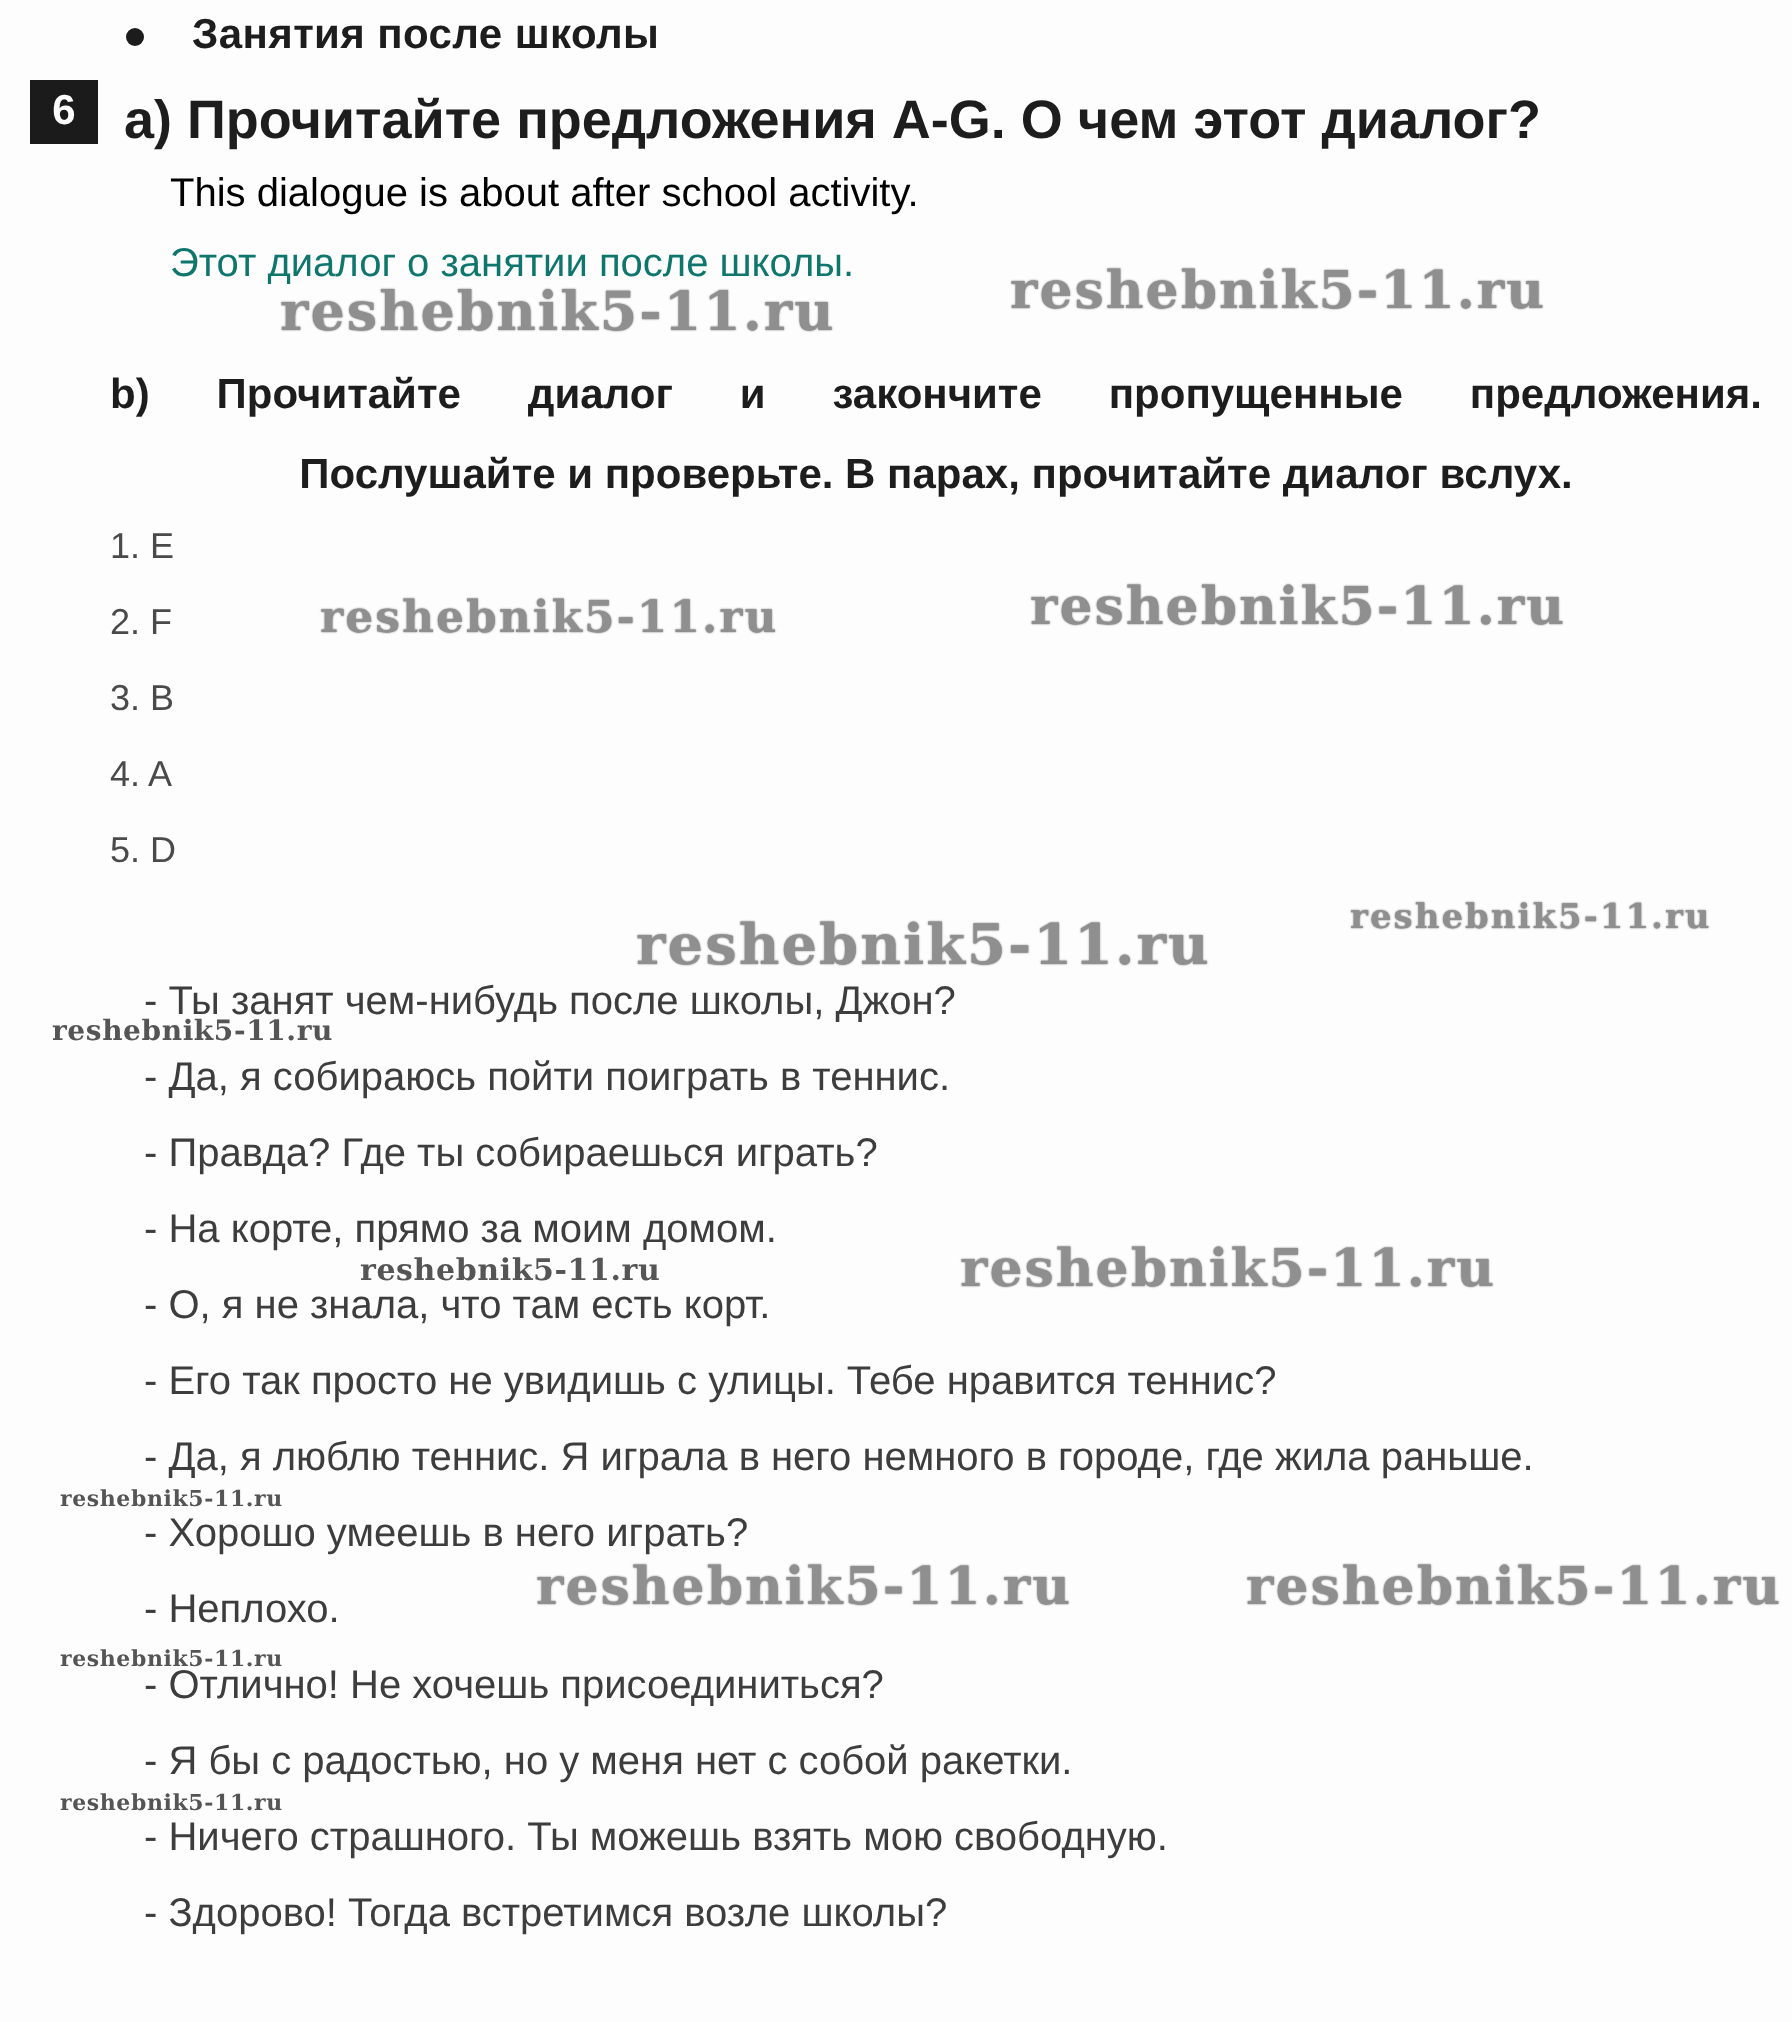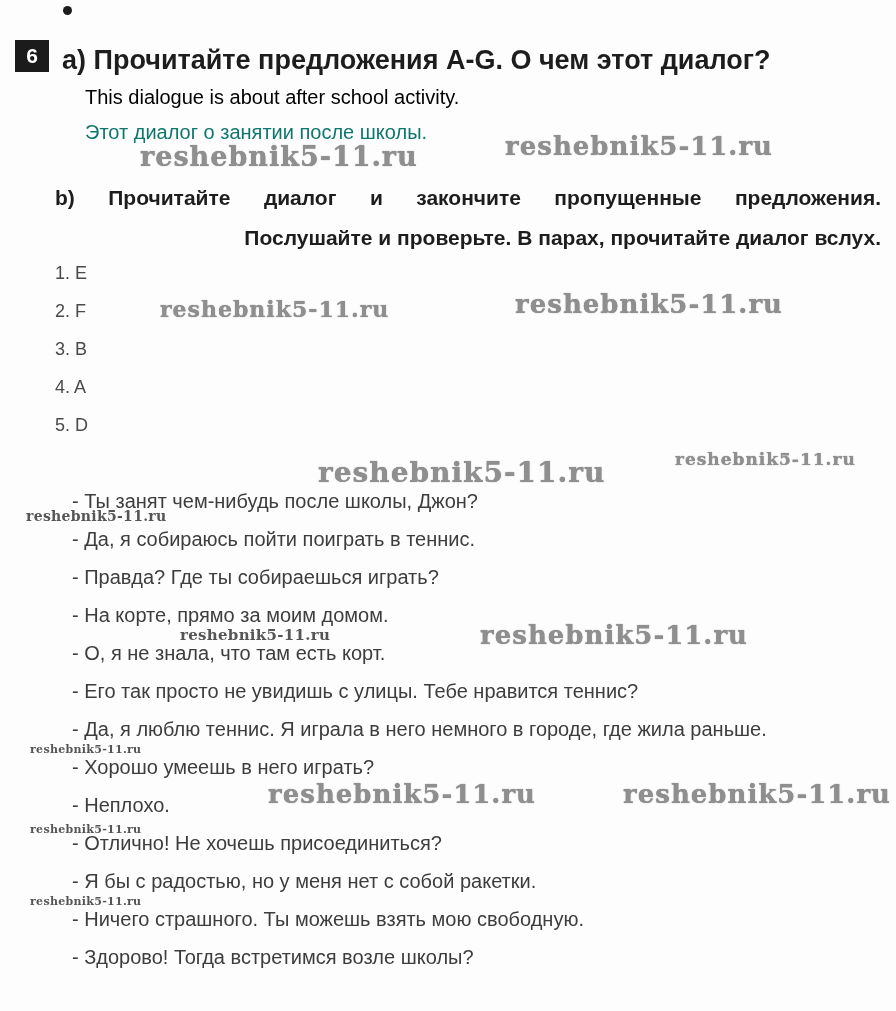--- a/index.html
+++ b/index.html
@@ -49,21 +49,21 @@
 
   .part-b {
     position: absolute; top: 186px; left: 55px; width: 826px;
     font-size: 21px; font-weight: bold; color: #1d1d1d;
   }
   .part-b-line1 {
     text-align: justify;
     text-align-last: justify;
     white-space: normal;
   }
-  .part-b-line2 { margin-top: 16px; text-align: right; }
+  .part-b-line2 { margin-top: 16px; text-align: center; }
 
   
   .answers {
     position: absolute; top: 258px; left: 55px;
     list-style: none; margin: 0; padding: 0;
   }
   .answers li {
     height: 38px; line-height: 30px;
     font-size: 18px; color: #4a4a4a;
   }
@@ -97,20 +97,21 @@
     letter-spacing: 0.3px;
   }
 </style>
 </head>
 <body>
 
 <div class="page">
 
   <div class="bullet-row">
     <span class="bullet-dot"></span>
+    <span class="topic-title">Занятия после школы</span>
   </div>
 
   <div class="num-badge">6</div>
   <div class="part-a-title">а) Прочитайте предложения A-G. О чем этот диалог?</div>
   <div class="answer-en">This dialogue is about after school activity.</div>
   <div class="answer-ru">Этот диалог о занятии после школы.</div>
 
   <div class="part-b">
     <div class="part-b-line1">b) Прочитайте диалог и закончите пропущенные предложения.</div>
     <div class="part-b-line2">Послушайте и проверьте. В парах, прочитайте диалог вслух.</div>

